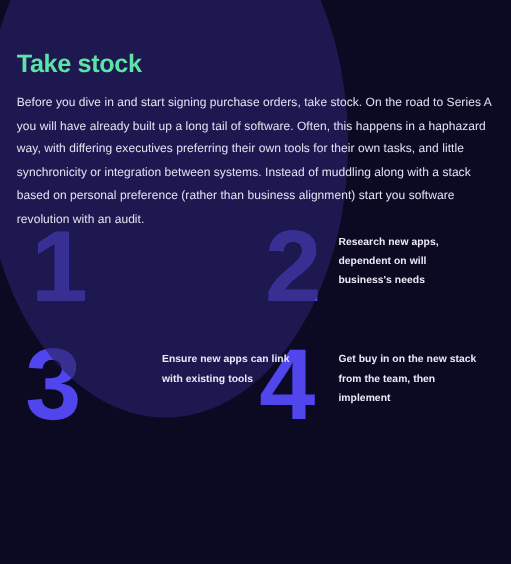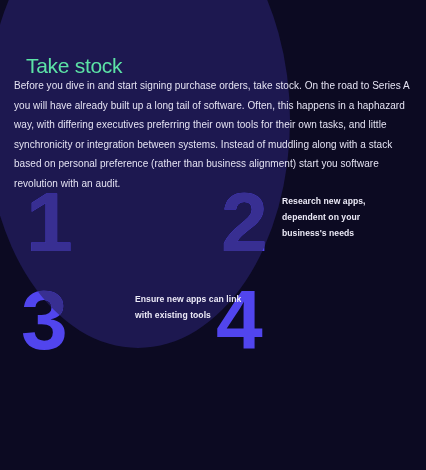--- a/index.html
+++ b/index.html
@@ -26,24 +26,24 @@
     position: absolute;
     left: 0; top: 0;
     width: 426px;
     height: 470px;
   }
   .heading {
     position: absolute;
     left: 14px;
     top: 42px;
     font-size: 21px;
-    font-weight: normal;
+    font-weight: bold;
     letter-spacing: -0.3px;
     color: #5ce3a6;
-    margin: 12px;
+    margin: 0;
   }
   .intro {
     position: absolute;
     left: 14px;
     top: 76px;
     width: 400px;
     font-size: 10px;
     line-height: 19.5px;
     color: #e4e2f2;
     letter-spacing: 0.05px;
@@ -103,17 +103,18 @@
     <div class="num n2" style="color:#382f92">2</div>
     <div class="num n3" style="color:#382f92">3</div>
     <div class="num n4" style="color:#382f92">4</div>
   </div>
 
   <div id="content">
     <h1 class="heading">Take stock</h1>
 
     <p class="intro">Before you dive in and start signing purchase orders, take stock. On the road to Series A you will have already built up a long tail of software. Often, this happens in a haphazard way, with differing executives preferring their own tools for their own tasks, and little synchronicity or integration between systems. Instead of muddling along with a stack based on personal preference (rather than business alignment) start you software revolution with an audit.</p>
 
-    <p class="item-text t2">Research new apps, dependent on your business's needs</p>
+    <p class="item-text t2">Research new apps, dependent on will business's needs</p>
     <p class="item-text t3">Ensure new apps can link with existing tools</p>
+    <p class="item-text t4">Get buy in on the new stack from the team, then implement</p>
   </div>
 
 </div>
 
 </body></html>

